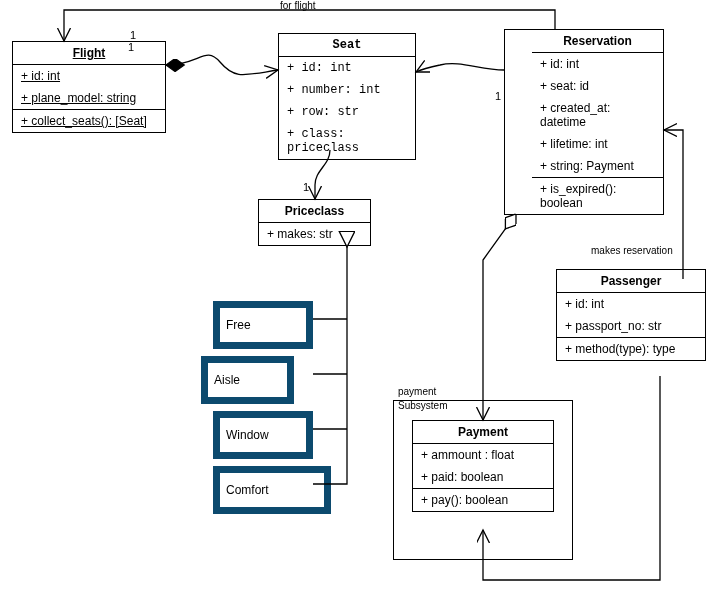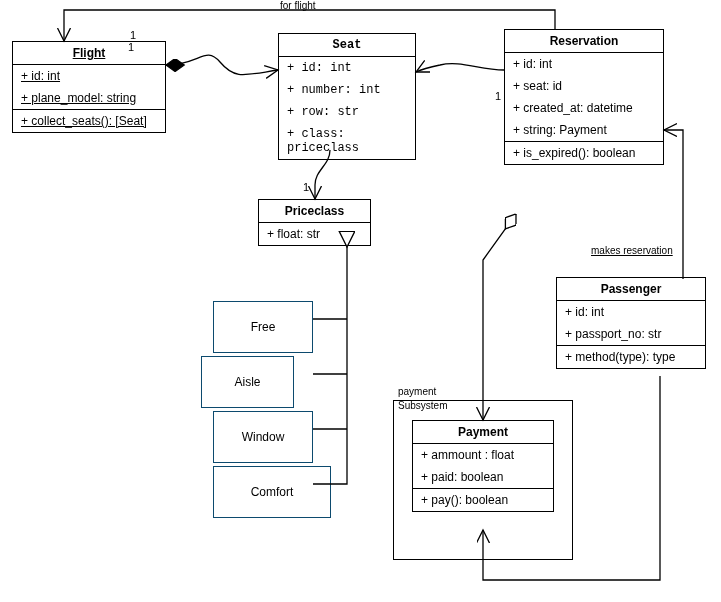--- a/index.html
+++ b/index.html
@@ -27,24 +27,24 @@
   .uml-section {
     padding: 0;
     border-bottom: 1px solid #000;
   }
   .uml-section:last-child { border-bottom: none; }
   .uml-row {
     padding: 4px 8px;
   }
   .simple-box {
     position: absolute;
-    border: 1px solid #0c4a6e;
+    border: 7px solid #0c4a6e;
     background: #fff;
-    text-align: center;
-    padding: 18px 6px;
+    text-align: left;
+    padding: 10px 6px;
     box-sizing: border-box;
   }
   .label {
     position: absolute;
     font-size: 10px;
     background: transparent;
   }
   svg { position: absolute; top:0; left:0; pointer-events:none; }
 </style>
 </head>
@@ -64,41 +64,42 @@
 <div class="uml-class" style="left:278px; top:33px; width:138px;font-family:Liberation Mono, monospace;">
   <div class="uml-title">Seat</div>
   <div class="uml-section">
     <div class="uml-row">+ id: int</div>
     <div class="uml-row">+ number: int</div>
     <div class="uml-row">+ row: str</div>
     <div class="uml-row">+ class: priceclass</div>
   </div>
 </div>
 
-<div class="uml-class" style="left:504px; top:29px; width:160px;">
+<div class="uml-class" style="left:504px; top:29px; width:160px;padding-left:27px;">
   <div class="uml-title">Reservation</div>
   <div class="uml-section">
     <div class="uml-row">+ id: int</div>
     <div class="uml-row">+ seat: id</div>
     <div class="uml-row">+ created_at: datetime</div>
+    <div class="uml-row">+ lifetime: int</div>
     <div class="uml-row">+ string: Payment</div>
   </div>
   <div class="uml-section">
     <div class="uml-row">+ is_expired(): boolean</div>
   </div>
 </div>
 
 <div class="uml-class" style="left:258px; top:199px; width:113px;">
   <div class="uml-title">Priceclass</div>
   <div class="uml-section">
-    <div class="uml-row">+ float: str</div>
+    <div class="uml-row">+ makes: str</div>
   </div>
 </div>
 
-<div class="uml-class" style="left:556px; top:277px; width:150px;">
+<div class="uml-class" style="left:556px; top:269px; width:150px;">
   <div class="uml-title">Passenger</div>
   <div class="uml-section">
     <div class="uml-row">+ id: int</div>
     <div class="uml-row">+ passport_no: str</div>
   </div>
   <div class="uml-section">
     <div class="uml-row">+ method(type): type</div>
   </div>
 </div>
 
@@ -117,21 +118,21 @@
     <div class="uml-row">+ pay(): boolean</div>
   </div>
 </div>
 
 <div class="simple-box" style="left:213px; top:301px; width:100px;">Free</div>
 <div class="simple-box" style="left:201px; top:356px; width:93px;">Aisle</div>
 <div class="simple-box" style="left:213px; top:411px; width:100px;">Window</div>
 <div class="simple-box" style="left:213px; top:466px; width:118px;">Comfort</div>
 
 <div class="label" style="left:280px; top:0px;">for flight</div>
-<div class="label" style="left:591px; top:245px;text-decoration:underline;">makes reservation</div>
+<div class="label" style="left:591px; top:245px;">makes reservation</div>
 <div class="label" style="left:128px; top:41px; font-size:11px;">1</div>
 <div class="label" style="left:495px; top:90px; font-size:11px;">1</div>
 <div class="label" style="left:303px; top:181px; font-size:11px;">1</div>
 <div class="label" style="left:505px; top:215px; font-size:11px;">1</div>
 <div class="label" style="left:130px; top:29px; font-size:11px;">1</div>
 
 <svg width="721" height="602">
   <defs>
     <marker id="openarrow" markerWidth="12" markerHeight="12" refX="10" refY="5" orient="auto">
       <path d="M0,0 L10,5 L0,10" fill="none" stroke="#000" stroke-width="1"></path>

